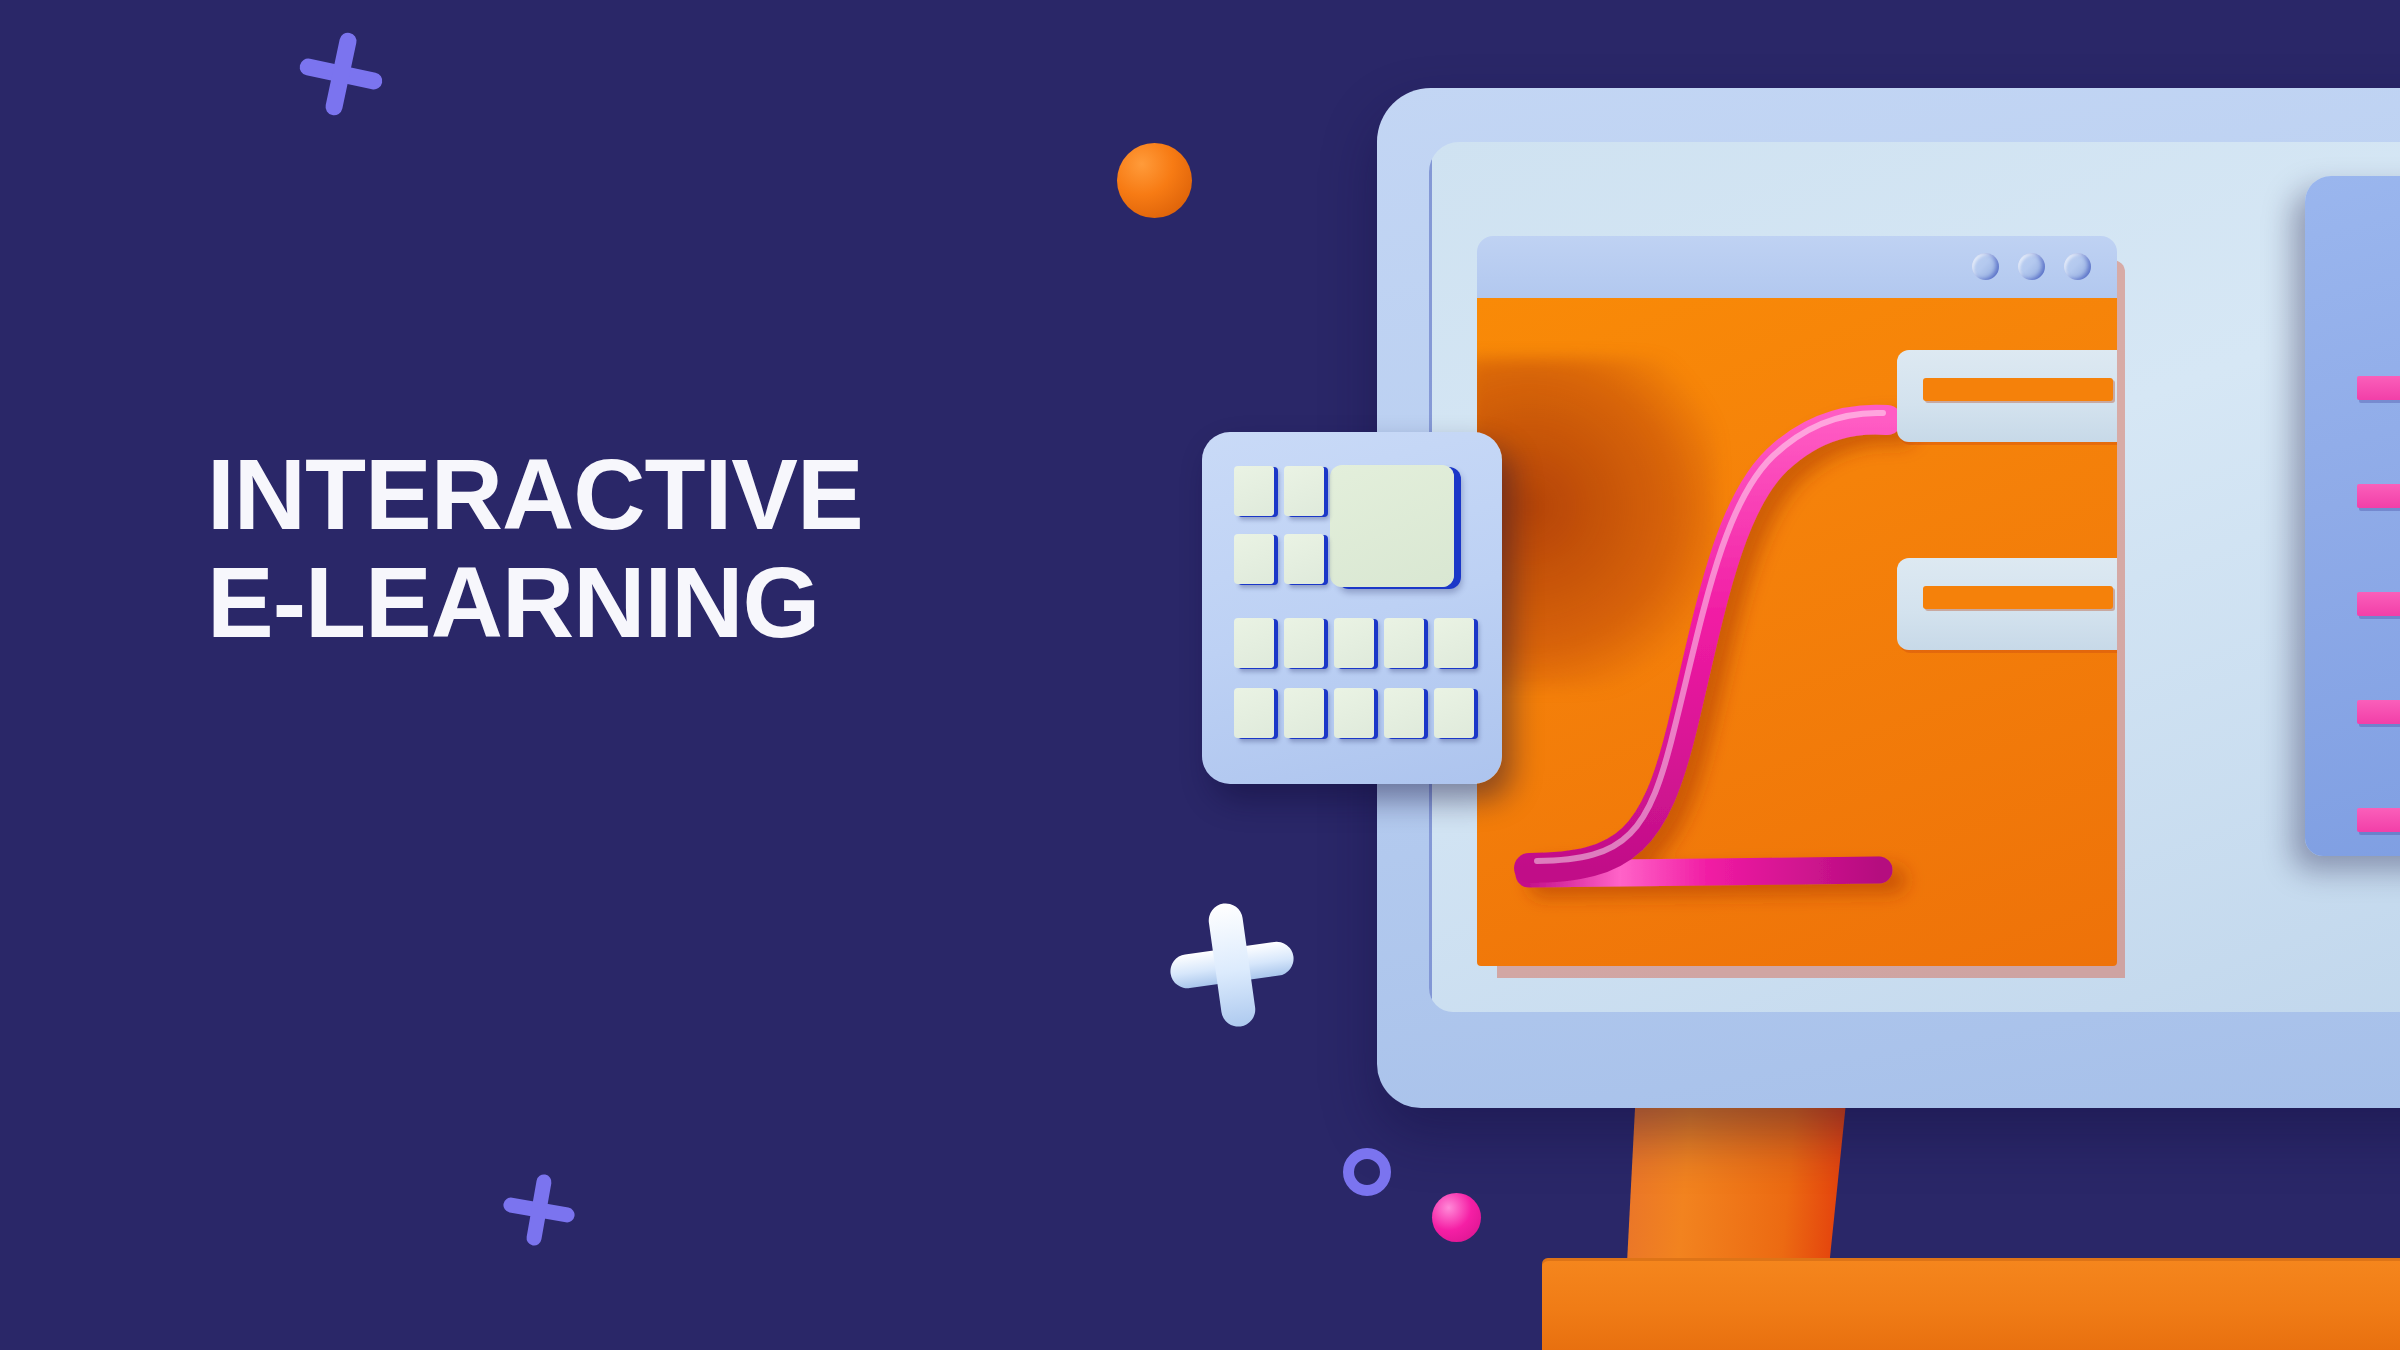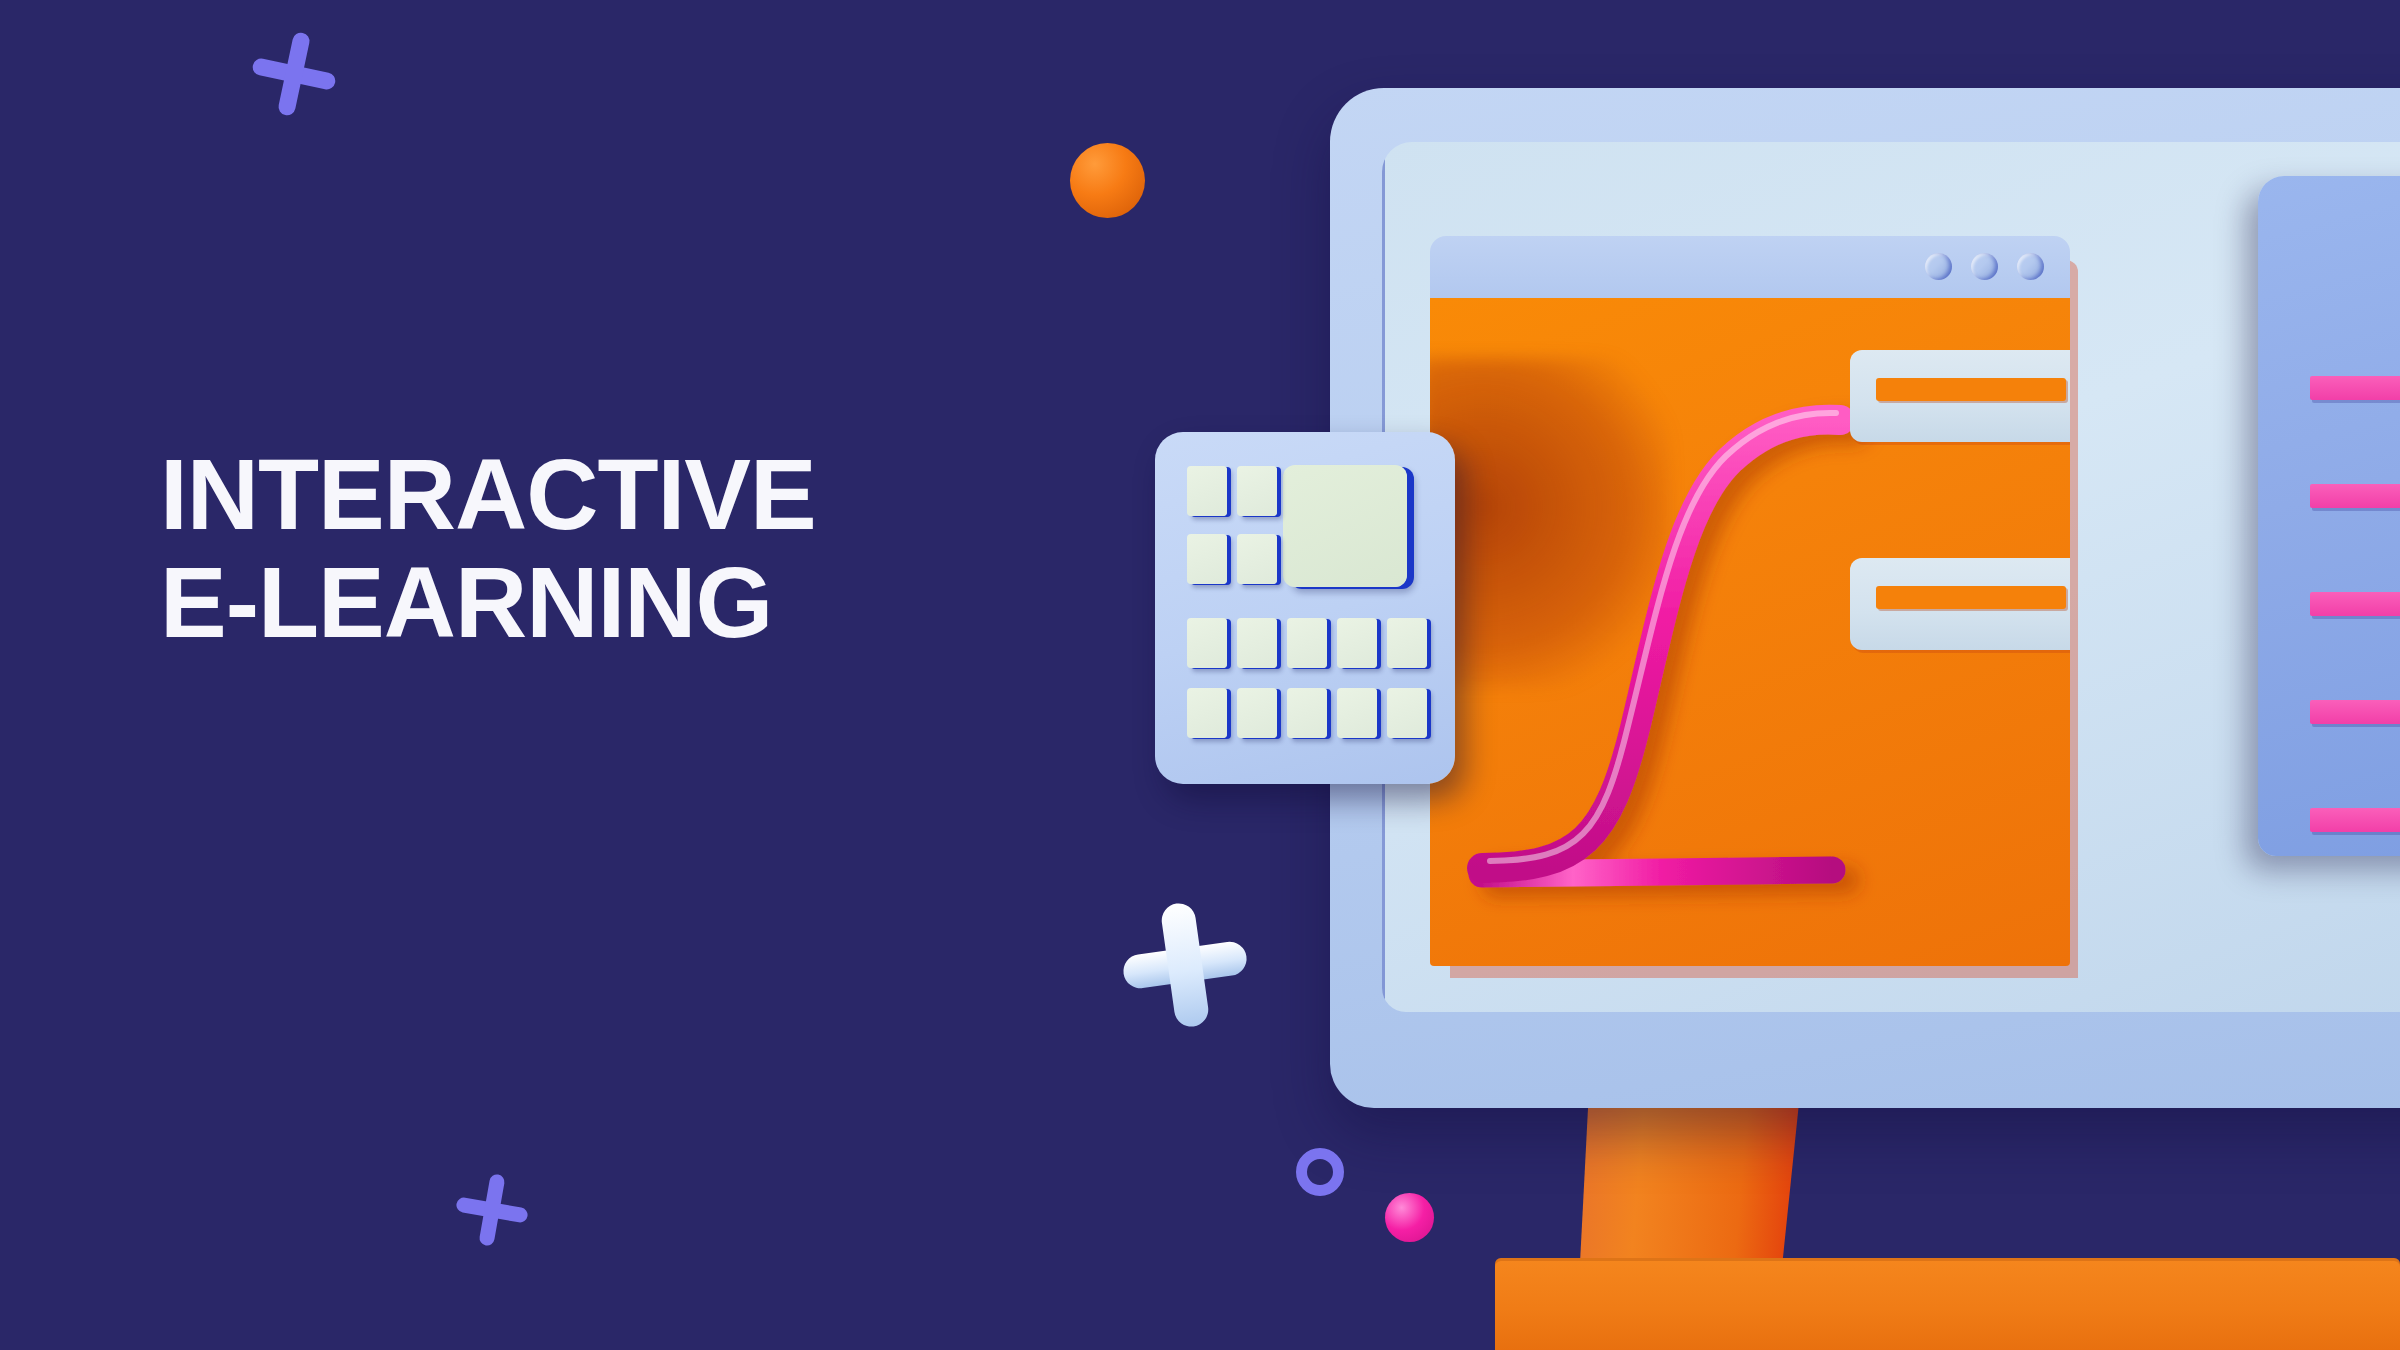--- a/index.html
+++ b/index.html
@@ -3,21 +3,21 @@
 <meta charset="utf-8">
 <style>
   * { margin:0; padding:0; box-sizing:border-box; }
   html, body { width:2400px; height:1350px; overflow:hidden; }
   body {
     font-family: "Liberation Sans", sans-serif;
     background:#2a2768;
     position:relative;
   }
 
-  #stage { position:absolute; inset:0; overflow:hidden; background:#2a2768; }
+  #stage { position:absolute; inset:0; overflow:hidden; background:#2a2768;margin-left:47px; }
 
   
   .headline {
     position:absolute;
     left:160px; top:440px;
     width:900px;
     color:#f7f7fc;
     font-weight:900;
     font-size:100px;
     line-height:1.08;

